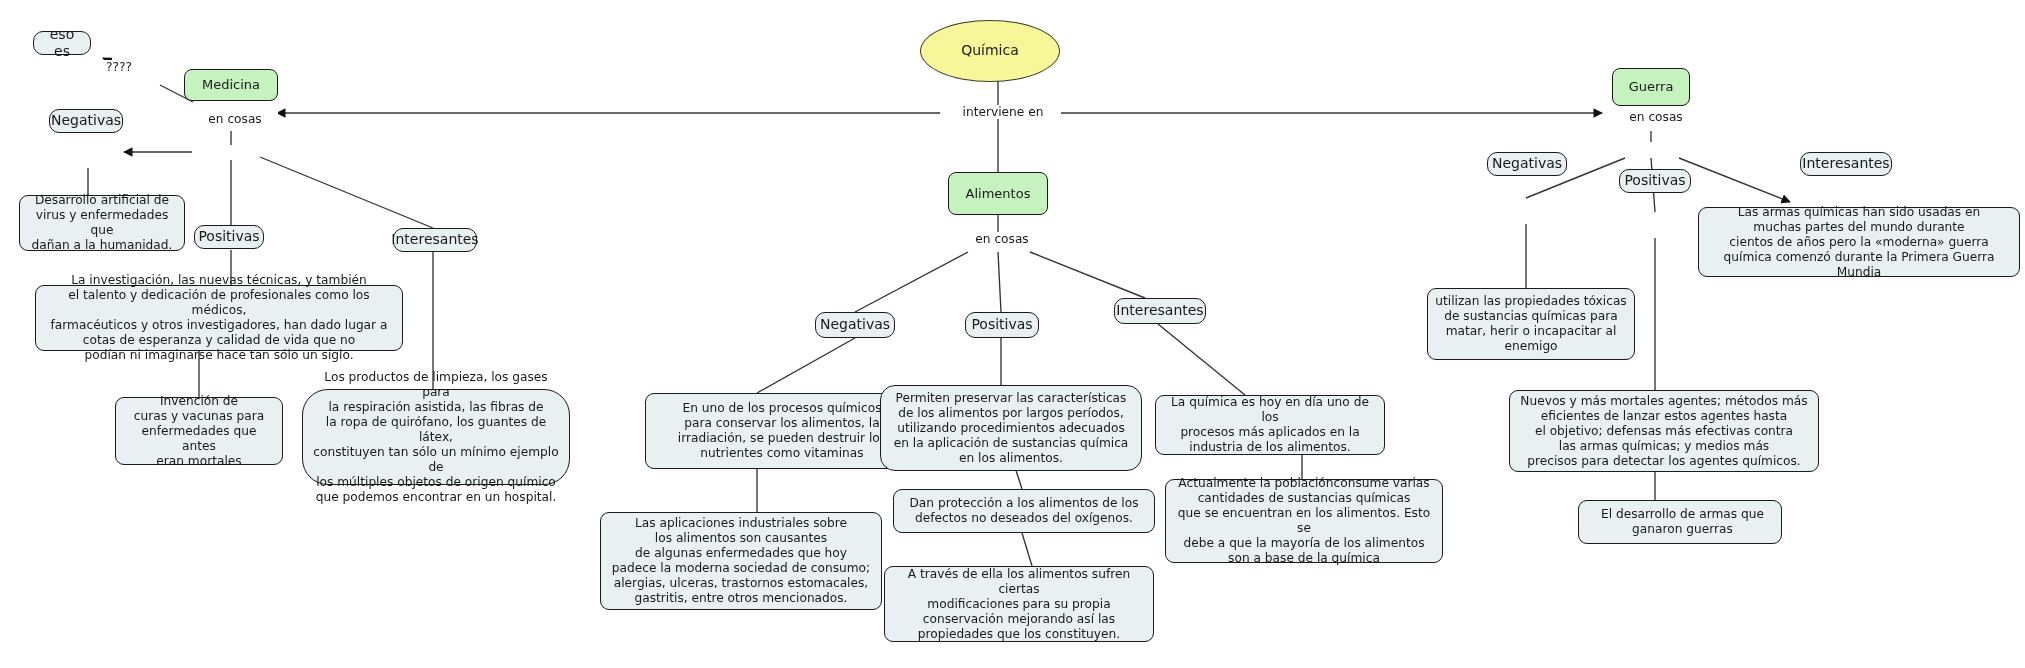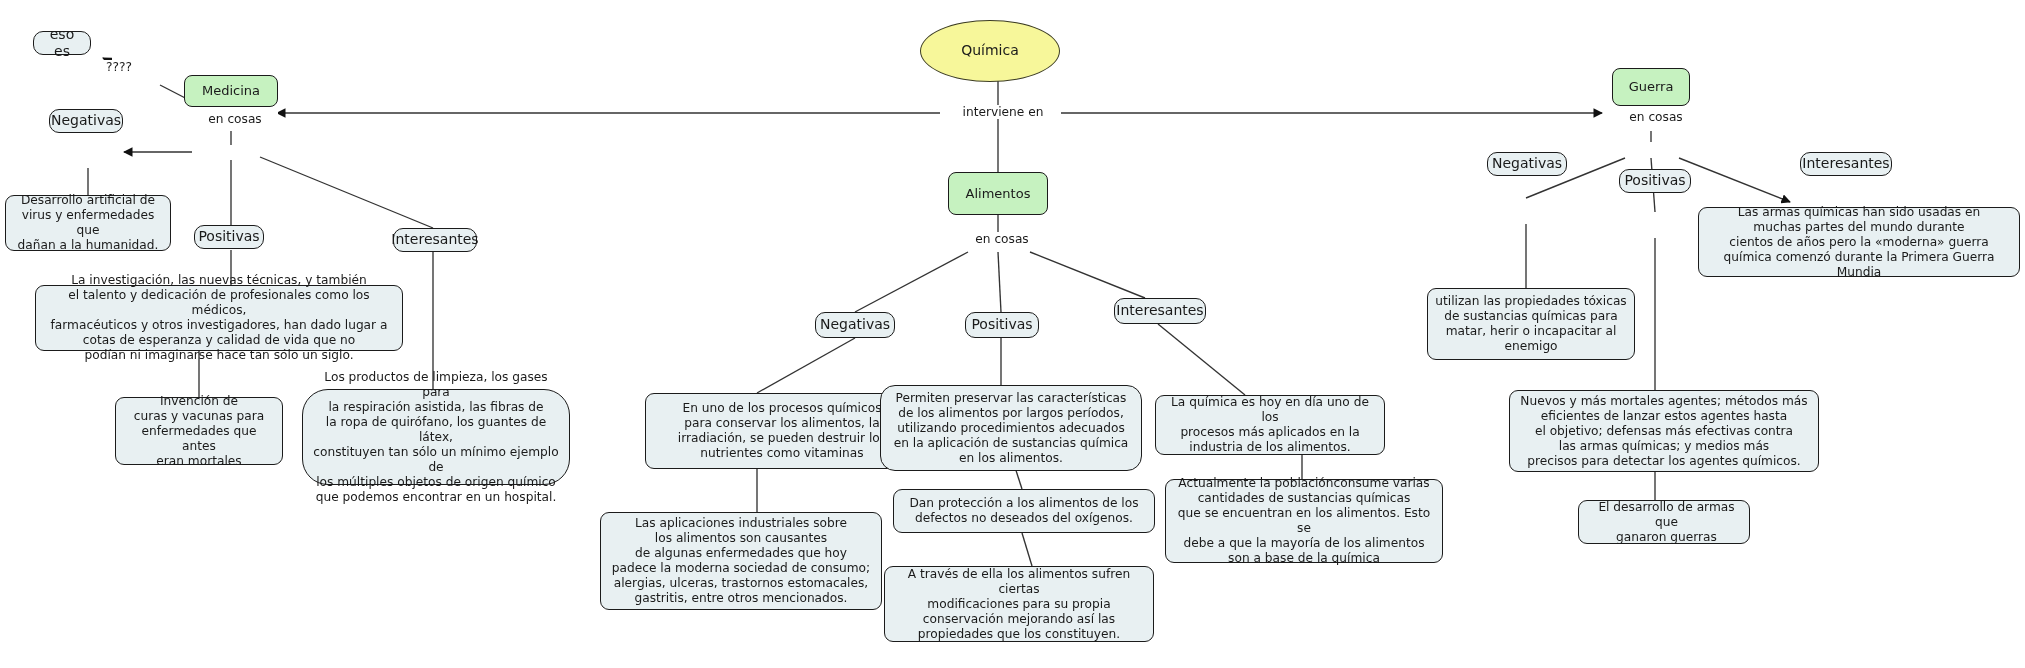--- a/index.html
+++ b/index.html
@@ -134,25 +134,25 @@
       <path d="M 1845 228 L 1845 266"></path>
     </g>
   </svg>
 
   <div class="node root" style="left:920px; top:20px; width:140px; height:62px;">Química</div>
   <div class="link-label" style="left:945px; top:105px; width:108px;">interviene en</div>
 
   <div class="node small" style="left:33px; top:31px; width:58px; height:24px;">eso es</div>
   <div class="link-label" style="left:98px; top:60px; width:34px;">????</div>
 
-  <div class="node concept" style="left:184px; top:75px; width:94px; height:32px;">Medicina</div>
+  <div class="node concept" style="left:184px; top:69px; width:94px; height:32px;">Medicina</div>
   <div class="link-label" style="left:192px; top:112px; width:78px;">en cosas</div>
 
   <div class="node small" style="left:49px; top:109px; width:74px; height:24px;">Negativas</div>
-  <div class="node" style="left:5px; top:195px; width:166px; height:56px;">Desarrollo artificial de
+  <div class="node" style="left:19px; top:195px; width:166px; height:56px;">Desarrollo artificial de
 virus y enfermedades que
 dañan a la humanidad.</div>
 
   <div class="node small" style="left:194px; top:225px; width:70px; height:24px;">Positivas</div>
   <div class="node" style="left:35px; top:285px; width:368px; height:66px;">La investigación, las nuevas técnicas, y también
 el talento y dedicación de profesionales como los médicos,
 farmacéuticos y otros investigadores, han dado lugar a
 cotas de esperanza y calidad de vida que no
 podían ni imaginarse hace tan sólo un siglo.</div>
   <div class="node" style="left:115px; top:397px; width:168px; height:68px;">Invención de
@@ -214,21 +214,21 @@
 de sustancias químicas para
 matar, herir o incapacitar al
 enemigo</div>
 
   <div class="node small" style="left:1619px; top:169px; width:72px; height:24px;">Positivas</div>
   <div class="node" style="left:1509px; top:390px; width:310px; height:82px;">Nuevos y más mortales agentes; métodos más
 eficientes de lanzar estos agentes hasta
 el objetivo; defensas más efectivas contra
 las armas químicas; y medios más
 precisos para detectar los agentes químicos.</div>
-  <div class="node" style="left:1578px; top:500px; width:172px; height:44px;padding-left:12px;">El desarrollo de armas que
+  <div class="node" style="left:1578px; top:500px; width:204px; height:44px;padding-left:12px;">El desarrollo de armas que
 ganaron guerras</div>
 
   <div class="node small" style="left:1800px; top:152px; width:92px; height:24px;">Interesantes</div>
   <div class="node" style="left:1698px; top:207px; width:322px; height:70px;">Las armas químicas han sido usadas en
 muchas partes del mundo durante
 cientos de años pero la «moderna» guerra
 química comenzó durante la Primera Guerra Mundia</div>
 
 </div>
 

